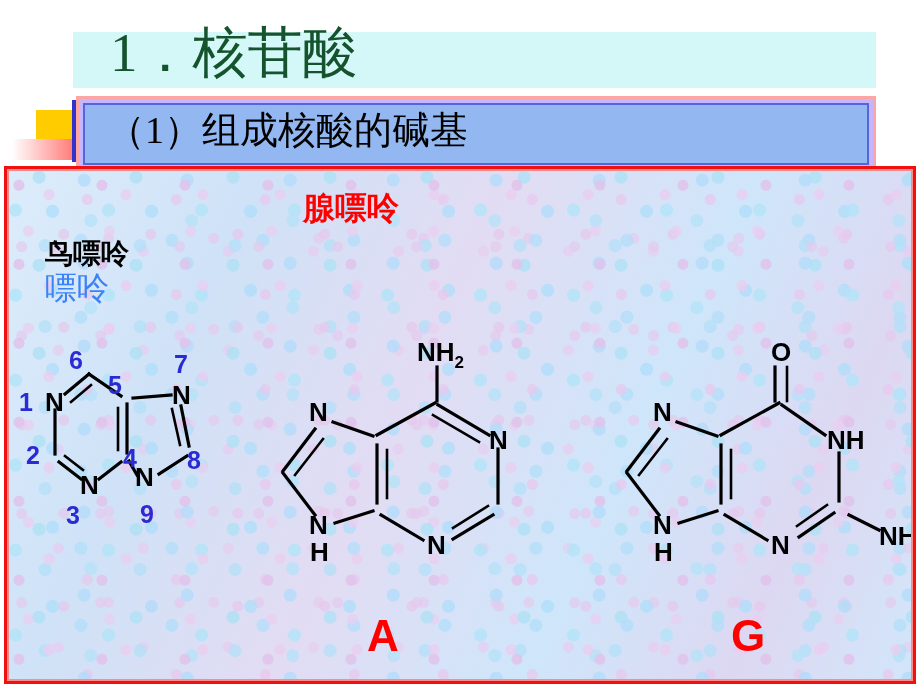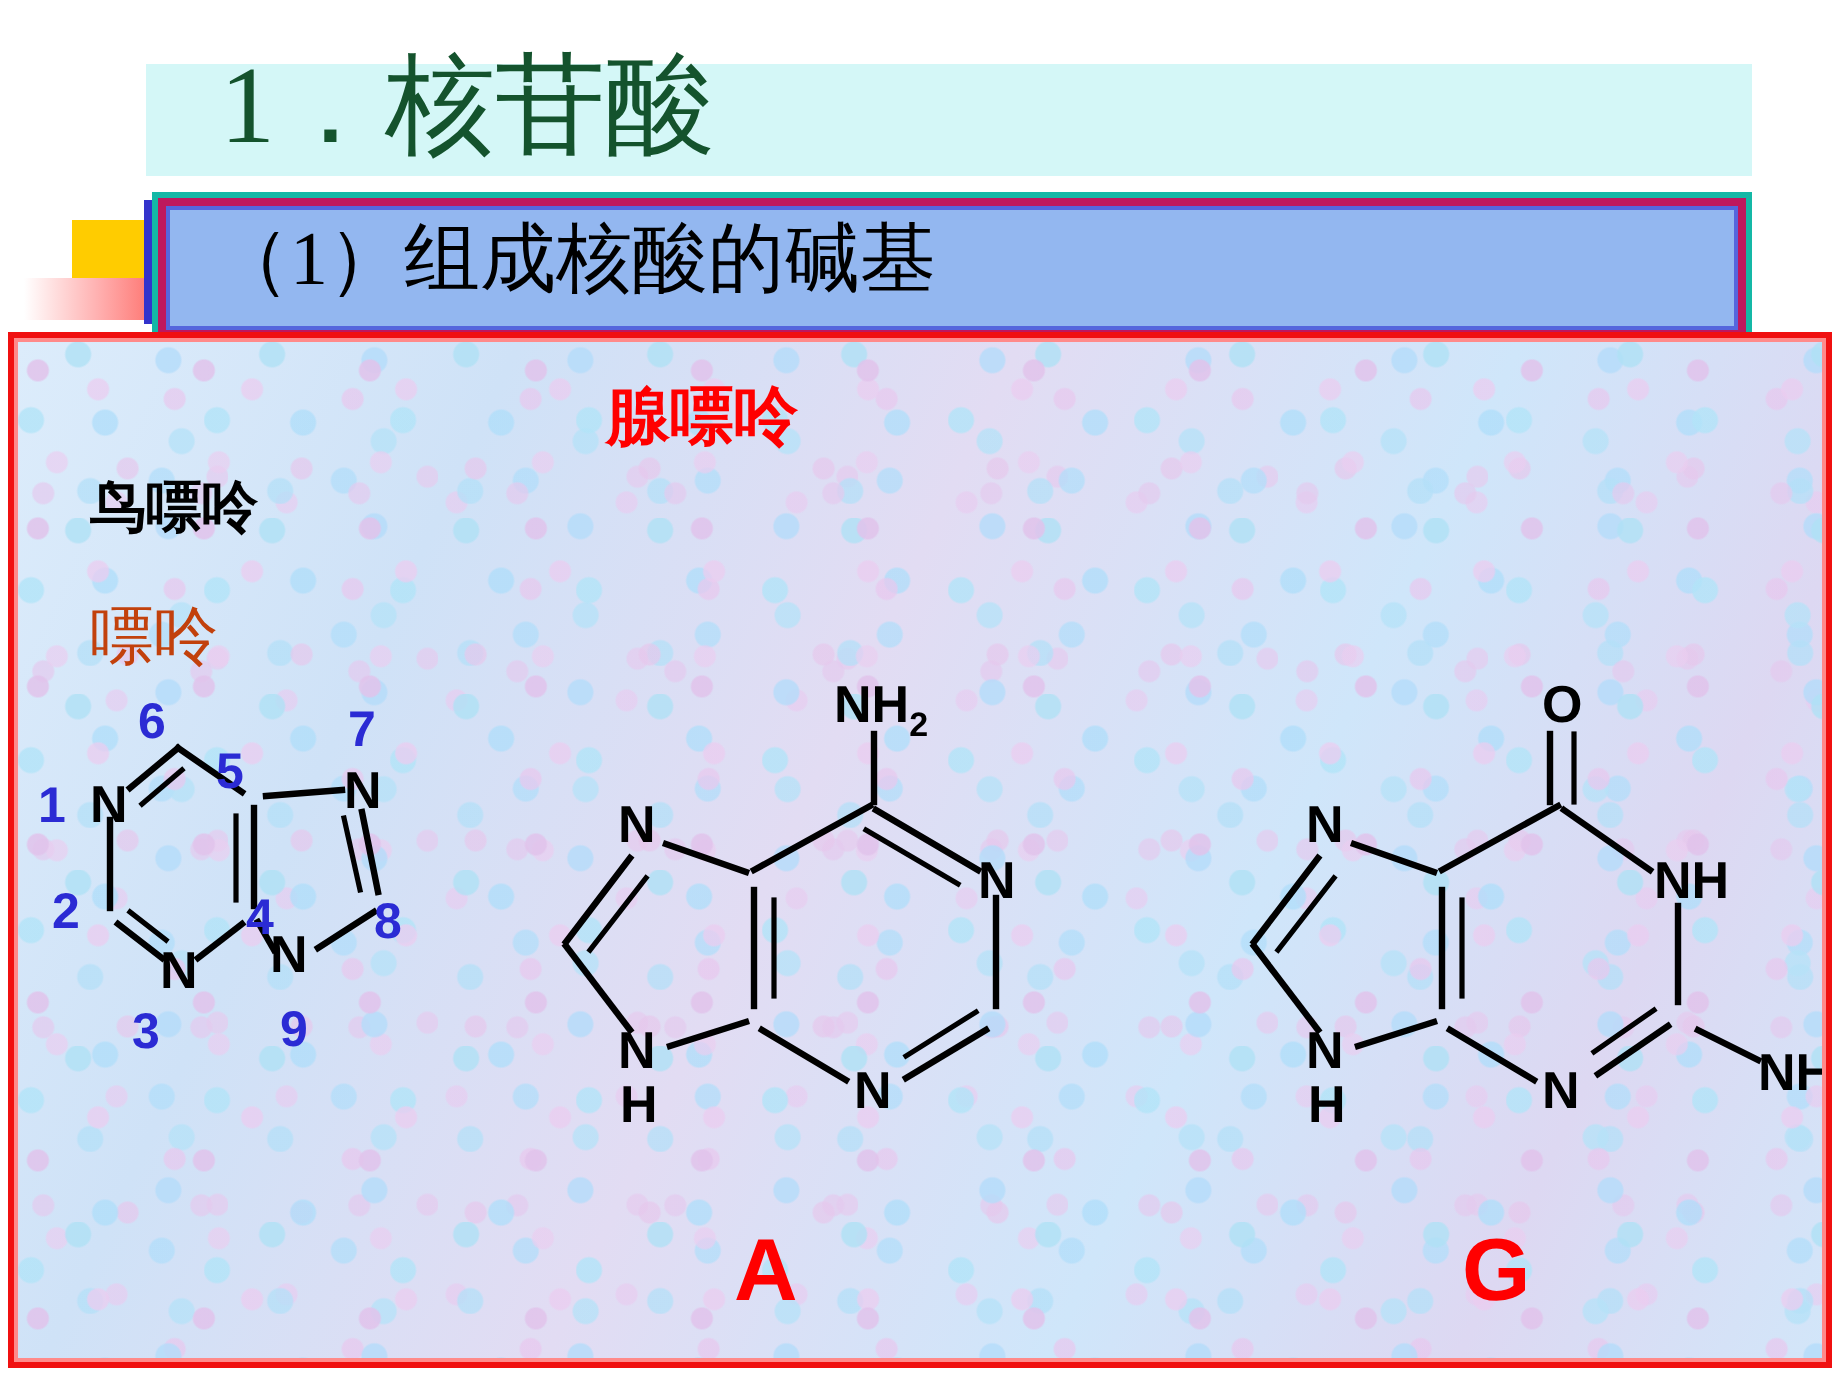--- a/index.html
+++ b/index.html
@@ -62,23 +62,23 @@
     background: #3333cc;
   }
 
   
   #subtitle-outer {
     position: absolute;
     left: 76px;
     top: 96px;
     width: 800px;
     height: 76px;
-    border: 3px solid #14b8a6;
+    border: 3px solid #fca5a5;
     box-sizing: border-box;
-    background: #be185d;
+    background: #c4b5fd;
   }
   #subtitle-inner {
     position: absolute;
     left: 4px;
     top: 4px;
     right: 4px;
     bottom: 4px;
     border: 2px solid #5566dd;
     background: #93b7f0;
     box-sizing: border-box;
@@ -165,23 +165,23 @@
     color: #ff0000;
     font-weight: bold;
   }
   #label-guanine-cn {
     left: 36px; top: 64px;
     font-size: 28px;
     color: #000000;
     font-weight: bold;
   }
   #label-purine-cn {
-    left: 36px; top: 126px;
+    left: 36px; top: 96px;
     font-size: 32px;
-    color: #c2410c;
+    color: #3b82f6;
   }
   #label-guanine-en {
     left: 38px; top: 158px;
     font-size: 32px;
     font-weight: bold;
     color: #1a1a1a;
     font-family: "Liberation Sans", "DejaVu Sans", sans-serif;
   }
   #label-adenine-en {
     left: 277px; top: 104px;

